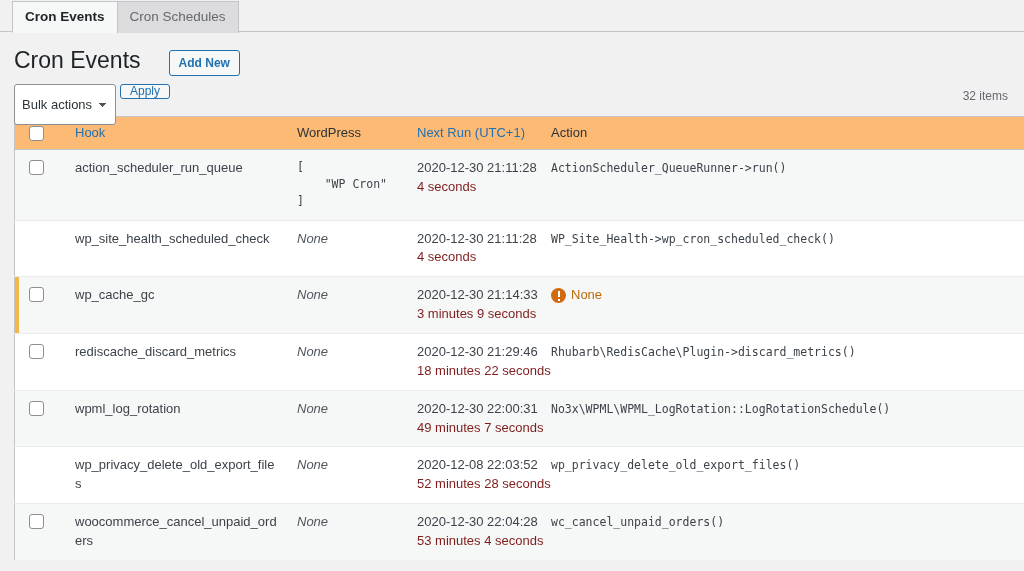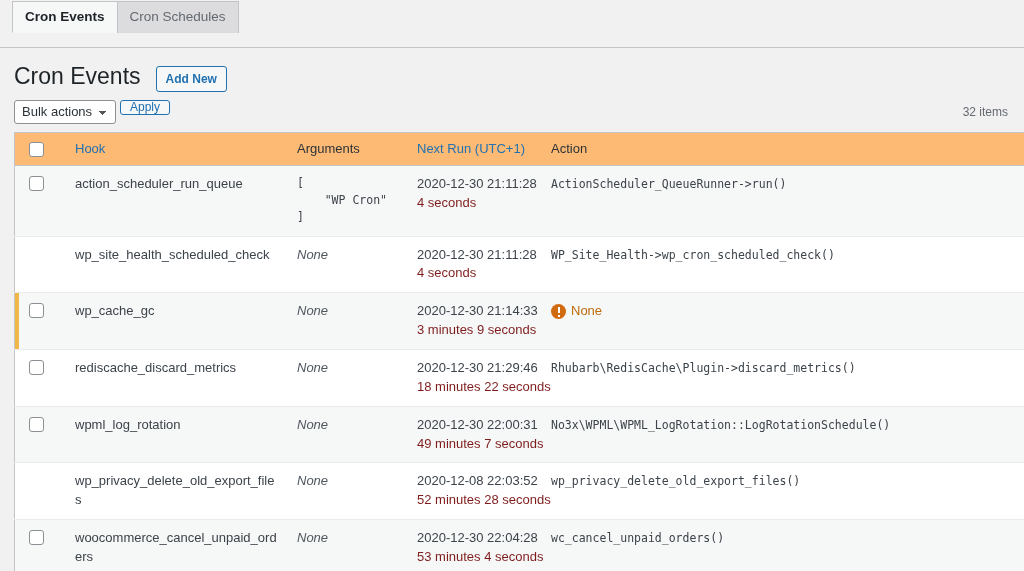--- a/index.html
+++ b/index.html
@@ -13,21 +13,21 @@
     background: #f1f1f1;
     font-family: "Liberation Sans", sans-serif;
     font-size: 13px;
     color: #3c434a;
     -webkit-font-smoothing: antialiased;
   }
 
   
   .tab-bar {
     position: relative;
-    height: 48px;
+    height: 32px;
     background: #f1f1f1;
     border-bottom: 1px solid #c3c4c7;
     padding-left: 12px;
     box-sizing: border-box;
   }
   .tab {
     display: inline-block;
     box-sizing: border-box;
     height: 32px;
     line-height: 30px;
@@ -66,21 +66,21 @@
   h1.page-title {
     font-size: 23px;
     font-weight: 400;
     color: #1d2327;
     margin: 0;
     padding: 0;
     line-height: 1.3;
   }
   .add-new {
     display: inline-block;
-    margin-left: 15px;
+    margin-left: 28px;
     font-size: 12px;
     font-weight: bold;
     line-height: 2;
     padding: 0 9px;
     border: 1px solid #2271b1;
     border-radius: 3px;
     color: #2271b1;
     background: #f6f7f7;
     text-decoration: none;
     position: relative;
@@ -155,21 +155,21 @@
     line-height: 1;
   }
 
   
   .tablenav {
     position: relative;
     height: 30px;
     margin-top: 6px;
   }
   .bulk-select {
-    height: 24px;
+    height: 41px;
     box-sizing: border-box;
     border: 1px solid #8c8f94;
     border-radius: 3px;
     background: #fff;
     font-size: 13px;
     font-family: "Liberation Sans", sans-serif;
     color: #2c3338;
     padding: 0 22px 0 7px;
     appearance: none;
     -webkit-appearance: none;
@@ -359,21 +359,21 @@
 
   <table class="wp-list-table">
     <thead>
       <tr>
         <th class="col-cb">
           <span class="checkbox"></span>
         </th>
         <th class="col-hook sortable">
           <a href="#">Hook</a>
         </th>
-        <th class="col-args">Arguments</th>
+        <th class="col-args">WordPress</th>
         <th class="col-next sortable">
           <a href="#">Next Run (UTC+1)</a>
         </th>
         <th class="col-action">Action</th>
 
       </tr>
     </thead>
     <tbody id="table-body">
         <tr class="alt">
           <td class="col-cb"><span class="checkbox"></span></td>

